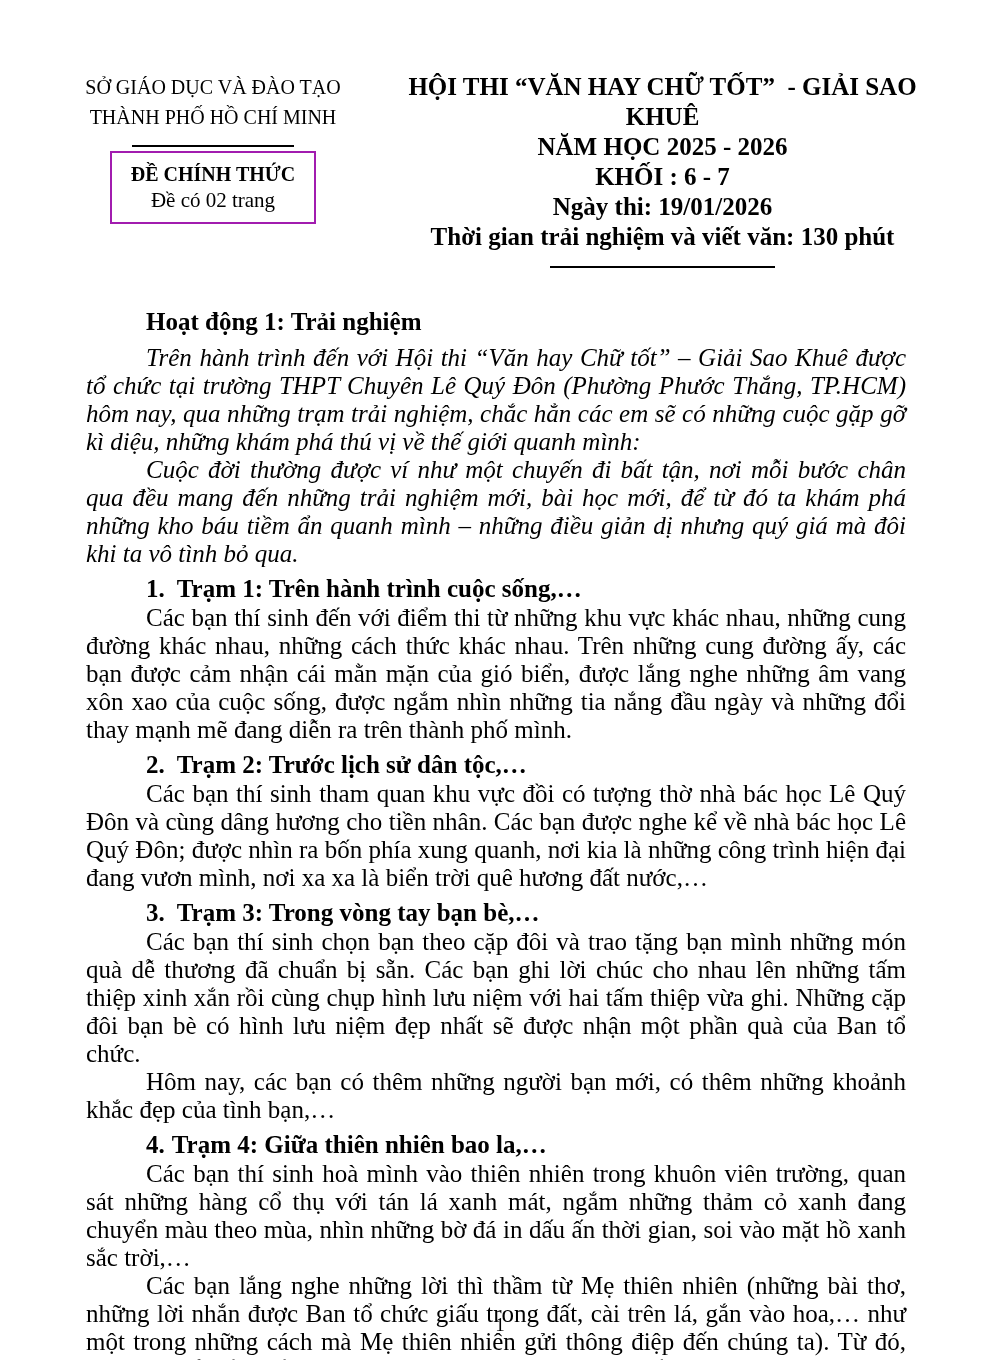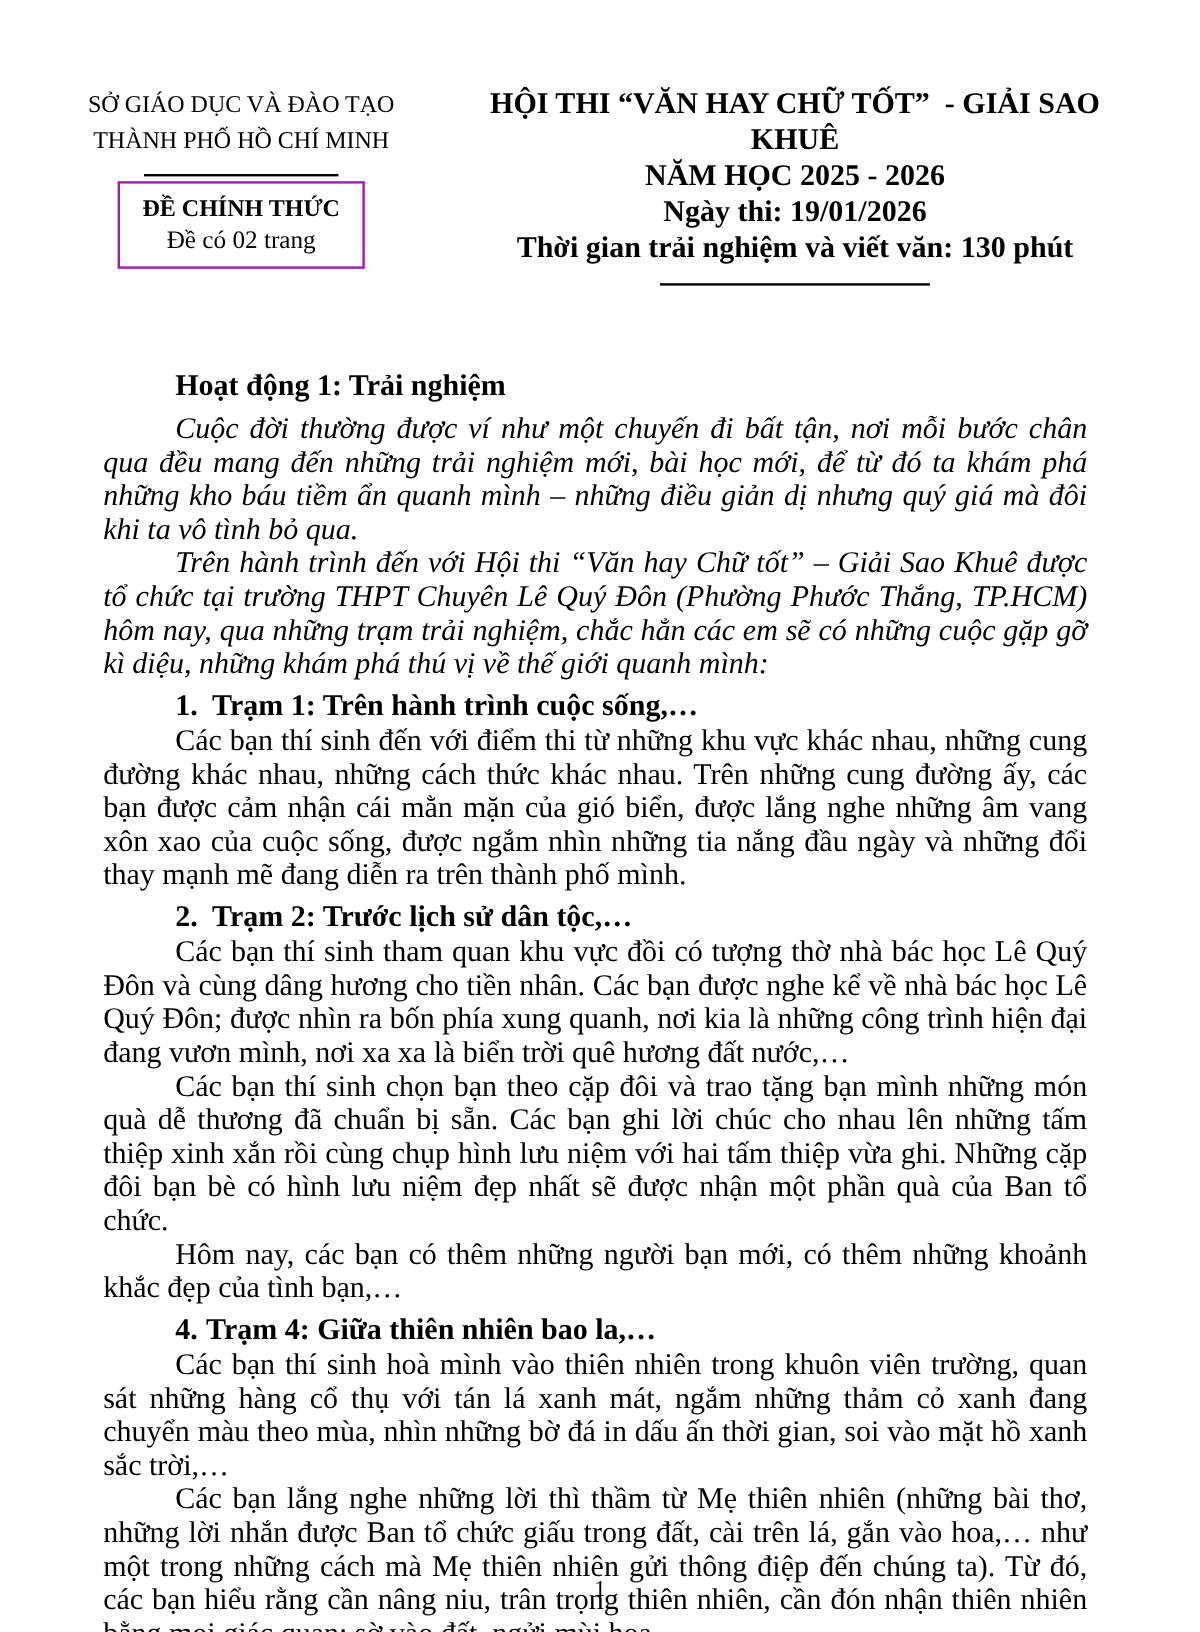--- a/index.html
+++ b/index.html
@@ -9,21 +9,21 @@
     height: 1360px;
     margin: 0 auto;
     background: #ffffff;
     color: #000000;
     font-family: "Liberation Serif", "DejaVu Serif", serif;
     overflow: hidden;
   }
   
   .header { position: relative; height: 248px; }
   .header-left {
-    position: absolute; left: 36px; top: 72px; width: 330px;
+    position: absolute; left: 48px; top: 72px; width: 330px;
     text-align: center;
   }
   .dept-line { font-size: 20px; line-height: 30px; white-space: pre-wrap; }
   .left-rule { width: 162px; border-top: 2px solid #000; margin: 13px auto 0; height: 0; }
   .official-box {
     width: 198px; margin: 4px auto 0;
     border: 2px solid #a21caf; padding: 9px 2px 11px;
     box-sizing: content-box;
   }
   .official-box .box-title { font-size: 20px; font-weight: bold; line-height: 24px; }
@@ -72,40 +72,42 @@
       <div class="left-rule"></div>
       <div class="official-box">
         <div class="box-title">ĐỀ CHÍNH THỨC</div>
         <div class="box-subtitle">Đề có 02 trang</div>
       </div>
     </div>
 
     <div class="header-right">
       <div class="title-line">HỘI THI “VĂN HAY CHỮ TỐT”  - GIẢI SAO KHUÊ</div>
       <div class="title-line">NĂM HỌC 2025 - 2026</div>
+      <div class="title-line">KHỐI : 6 - 7</div>
       <div class="title-line">Ngày thi: 19/01/2026</div>
       <div class="title-line">Thời gian trải nghiệm và viết văn: 130 phút</div>
       <div class="right-rule"></div>
     </div>
 
   </div>
 
   <div class="doc-body">
 
     <p class="activity-heading">Hoạt động 1: Trải nghiệm</p>
 
+    <p class="intro-para">Trên hành trình đến với Hội thi “Văn hay Chữ tốt” – Giải Sao Khuê được tổ chức tại trường THPT Chuyên Lê Quý Đôn (Phường Phước Thắng, TP.HCM) hôm nay, qua những trạm trải nghiệm, chắc hẳn các em sẽ có những cuộc gặp gỡ kì diệu, những khám phá thú vị về thế giới quanh mình:</p>
     <p class="intro-para">Cuộc đời thường được ví như một chuyến đi bất tận, nơi mỗi bước chân qua đều mang đến những trải nghiệm mới, bài học mới, để từ đó ta khám phá những kho báu tiềm ẩn quanh mình – những điều giản dị nhưng quý giá mà đôi khi ta vô tình bỏ qua.</p>
-    <p class="intro-para">Trên hành trình đến với Hội thi “Văn hay Chữ tốt” – Giải Sao Khuê được tổ chức tại trường THPT Chuyên Lê Quý Đôn (Phường Phước Thắng, TP.HCM) hôm nay, qua những trạm trải nghiệm, chắc hẳn các em sẽ có những cuộc gặp gỡ kì diệu, những khám phá thú vị về thế giới quanh mình:</p>
 
     <p class="station-heading"><span class="num">1.</span><span>Trạm 1: Trên hành trình cuộc sống,…</span></p>
     <p class="station-para">Các bạn thí sinh đến với điểm thi từ những khu vực khác nhau, những cung đường khác nhau, những cách thức khác nhau. Trên những cung đường ấy, các bạn được cảm nhận cái mằn mặn của gió biển, được lắng nghe những âm vang xôn xao của cuộc sống, được ngắm nhìn những tia nắng đầu ngày và những đổi thay mạnh mẽ đang diễn ra trên thành phố mình.</p>
 
     <p class="station-heading"><span class="num">2.</span><span>Trạm 2: Trước lịch sử dân tộc,…</span></p>
     <p class="station-para">Các bạn thí sinh tham quan khu vực đồi có tượng thờ nhà bác học Lê Quý Đôn và cùng dâng hương cho tiền nhân. Các bạn được nghe kể về nhà bác học Lê Quý Đôn; được nhìn ra bốn phía xung quanh, nơi kia là những công trình hiện đại đang vươn mình, nơi xa xa là biển trời quê hương đất nước,…</p>
 
+    <p class="station-heading"><span class="num">3.</span><span>Trạm 3: Trong vòng tay bạn bè,…</span></p>
     <p class="station-para">Các bạn thí sinh chọn bạn theo cặp đôi và trao tặng bạn mình những món quà dễ thương đã chuẩn bị sẵn. Các bạn ghi lời chúc cho nhau lên những tấm thiệp xinh xắn rồi cùng chụp hình lưu niệm với hai tấm thiệp vừa ghi. Những cặp đôi bạn bè có hình lưu niệm đẹp nhất sẽ được nhận một phần quà của Ban tổ chức.</p>
     <p class="station-para">Hôm nay, các bạn có thêm những người bạn mới, có thêm những khoảnh khắc đẹp của tình bạn,…</p>
 
     <p class="station-heading tight"><span class="num">4.</span><span>Trạm 4: Giữa thiên nhiên bao la,…</span></p>
     <p class="station-para">Các bạn thí sinh hoà mình vào thiên nhiên trong khuôn viên trường, quan sát những hàng cổ thụ với tán lá xanh mát, ngắm những thảm cỏ xanh đang chuyển màu theo mùa, nhìn những bờ đá in dấu ấn thời gian, soi vào mặt hồ xanh sắc trời,…</p>
     <p class="station-para">Các bạn lắng nghe những lời thì thầm từ Mẹ thiên nhiên (những bài thơ, những lời nhắn được Ban tổ chức giấu trong đất, cài trên lá, gắn vào hoa,… như một trong những cách mà Mẹ thiên nhiên gửi thông điệp đến chúng ta). Từ đó, các bạn hiểu rằng cần nâng niu, trân trọng thiên nhiên, cần đón nhận thiên nhiên bằng mọi giác quan: sờ vào đất, ngửi mùi hoa,</p>
 
   </div>
 
   <div class="page-number">1</div>

